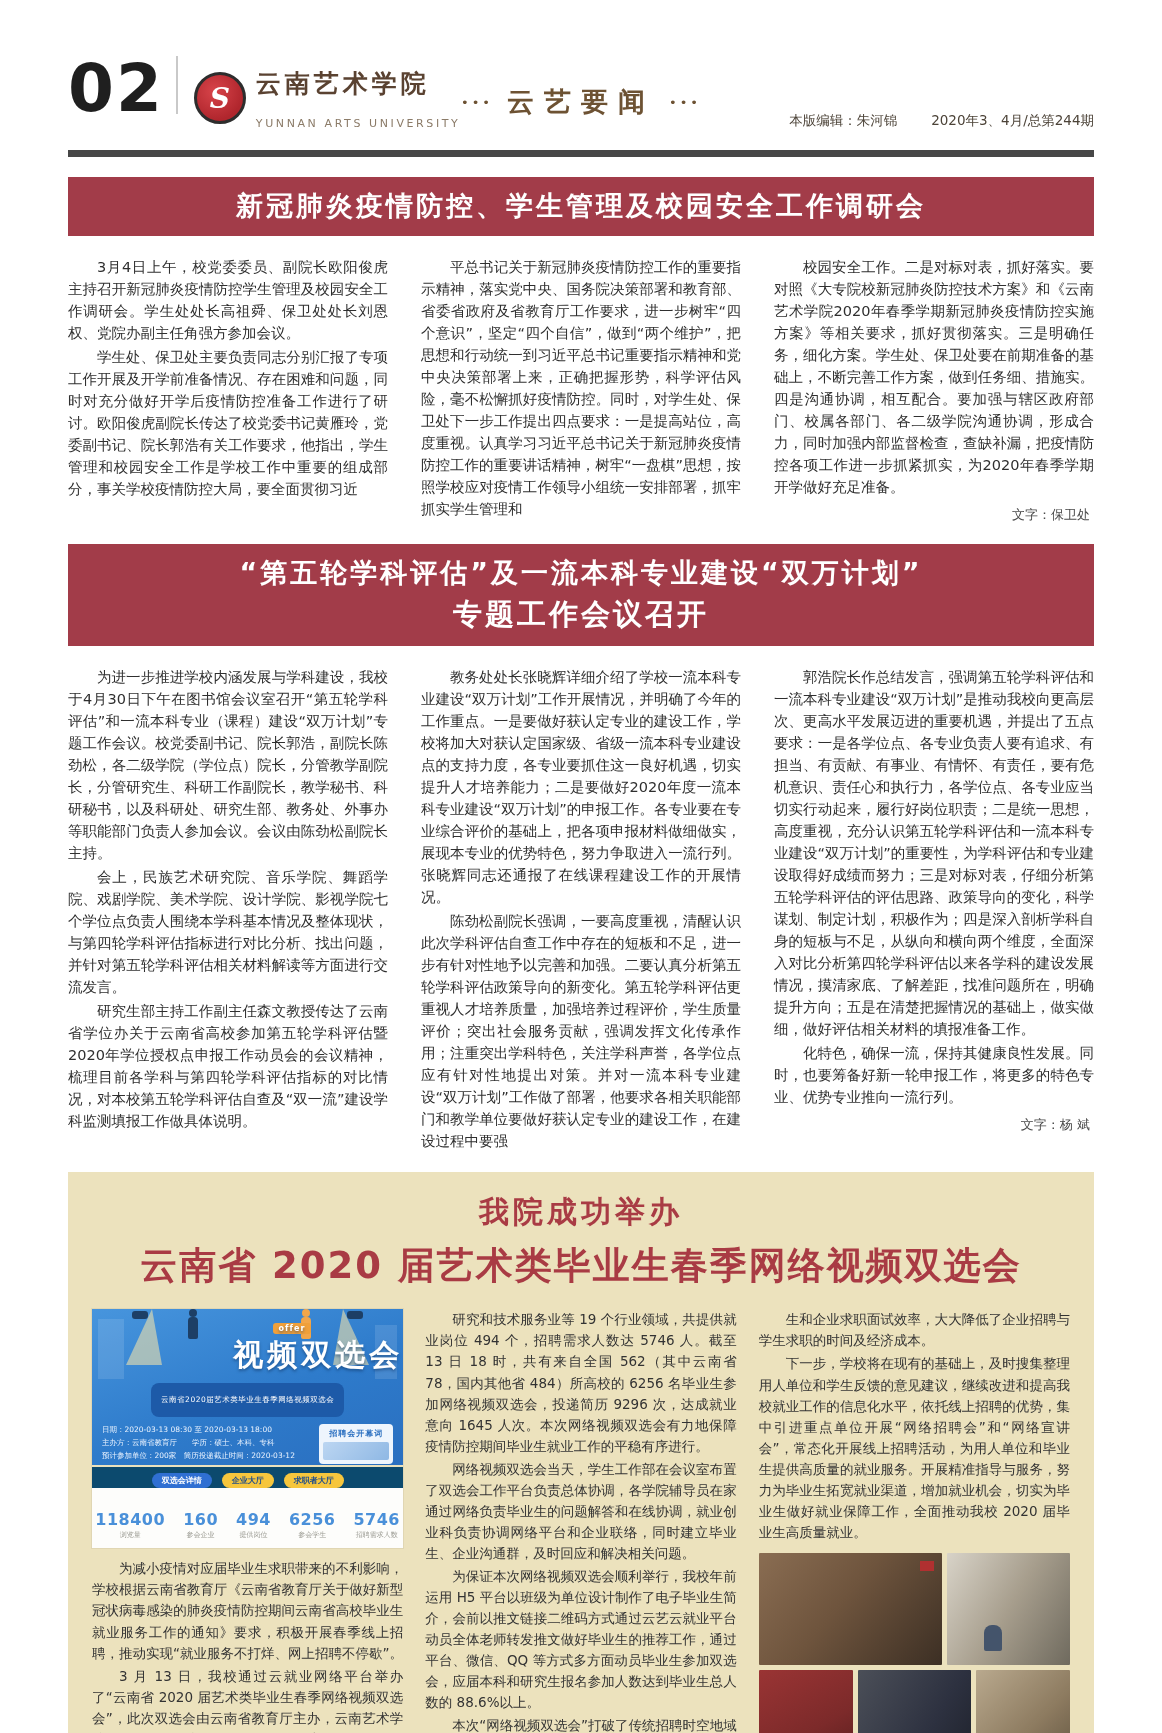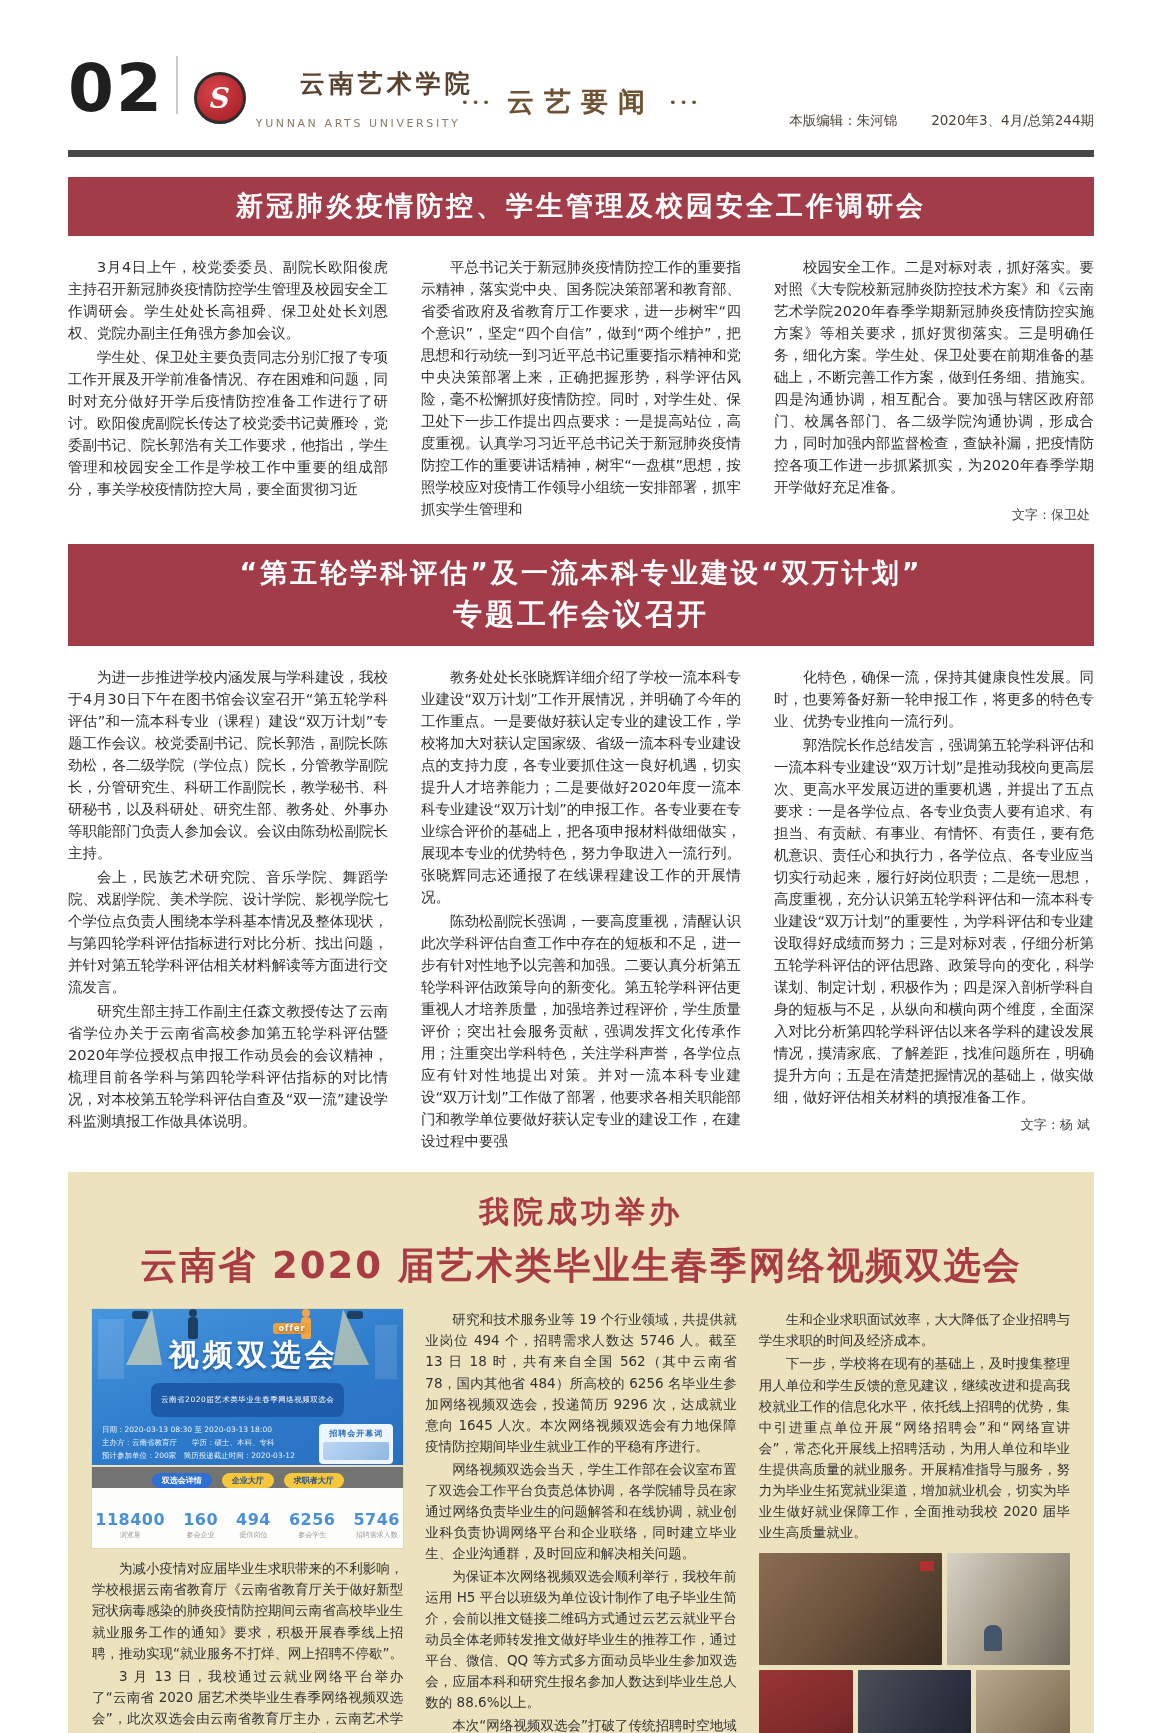--- a/index.html
+++ b/index.html
@@ -11,21 +11,21 @@
     margin: 0 auto;
   }
   .page { padding: 56px 68px 30px 68px; }
 
   
   .masthead { position: relative; display:flex; height: 84px; }
   .page-num { font-size: 66px; font-weight: bold; color:#1f1f1f; line-height:1; letter-spacing:2px; }
   .vrule { width:2px; height:58px; background:#c9c9c9; margin:0 16px 0 12px; }
   .logo { display:flex; align-items:center; gap:10px; }
   .seal { width:52px; height:52px; border-radius:50%; background: radial-gradient(circle at 38% 35%, #d8444a, #b0262d 70%); border:3px solid #2d2d2d; color:#fff; display:flex; align-items:center; justify-content:center; font-size:28px; font-weight:bold; font-family:"DejaVu Serif", serif; font-style: italic; }
-  .logo-text .cn { font-size:25px; font-weight:bold; color:#5a4231; letter-spacing:4px; font-family:"DejaVu Serif", serif;margin-left:44px; }
+  .logo-text .cn { font-size:25px; font-weight:bold; color:#5a4231; letter-spacing:4px; font-family:"DejaVu Serif", serif; }
   .logo-text .en { font-size:11px; letter-spacing:2.6px; color:#8b7b68; margin-top:17px; }
   .section-title { position:absolute; left:50%; top:50%; transform:translate(-50%,-38%); display:flex; align-items:center; gap:14px; white-space:nowrap; }
   .section-title .dots { color:#6d5233; font-size:13px; letter-spacing:3px; }
   .section-title .txt { font-size:27px; font-weight:bold; color:#6d5233; letter-spacing:10px; }
   .edition { position:absolute; right:0; bottom:10px; font-size:13.5px; color:#4c4338; display:flex; gap:34px; white-space:nowrap; }
   .thickbar { height:7px; background:#474747; margin-top:10px; }
 
   
   .red-banner { background:#a23c49; color:#ffffff; text-align:center; margin-top:20px; padding:9px 10px 11px; }
   .red-banner .h1 { font-size:27px; font-weight:bold; letter-spacing:3px; line-height:1.45; }
@@ -46,21 +46,21 @@
 
   
   .promo { background:linear-gradient(160deg,#4795dd 0%, #2e7bcb 55%, #2a6fc0 100%); position:relative; overflow:hidden; height:156px; padding-top:26px; }
   .promo .bldg { position:absolute; background:rgba(255,255,255,.12); }
   .promo .spot { position:absolute; width:0; height:0; border-style:solid; opacity:.55; }
   .spot.l { top:0; left:34px; border-width:0 10px 56px 26px; border-color:transparent transparent #ffe9a8 transparent; }
   .spot.r { top:0; right:34px; border-width:0 26px 56px 10px; border-color:transparent transparent #ffe9a8 transparent; }
   .promo .lamp { position:absolute; top:2px; width:16px; height:8px; background:#1d3f66; border-radius:3px; }
   .promo .person { position:absolute; top:8px; width:10px; height:22px; border-radius:4px 4px 2px 2px; }
   .promo .person::before { content:""; position:absolute; top:-8px; left:1px; width:8px; height:8px; border-radius:50%; background:inherit; }
-  .promo-title { position:relative; text-align:center; color:#fff; font-size:30px; font-weight:bold; letter-spacing:4px; text-shadow:0 2px 3px rgba(20,60,110,.6);padding-left:12px; }
+  .promo-title { position:relative; text-align:right; color:#fff; font-size:30px; font-weight:bold; letter-spacing:4px; text-shadow:0 2px 3px rgba(20,60,110,.6);padding-left:12px; }
   .offer-tag { position:absolute; top:-12px; left:58%; background:#f0a03a; color:#fff; font-size:8px; padding:1px 6px; border-radius:3px; font-weight:bold; letter-spacing:1px; }
   .promo-sub { margin:7px auto 0; width:fit-content; background:#1d5aa8; color:#fff; font-size:7.5px; padding:12px 10px; border-radius:8px; letter-spacing:.5px; }
   .promo-details { display:flex; gap:8px; margin:7px 10px 0; }
   .promo-details .lines { flex:1; color:#eaf3ff; font-size:7.5px; line-height:1.7; }
   .promo-card { width:74px; background:#eef5fd; border-radius:4px; padding:4px; align-self:flex-start; }
   .promo-card .t { color:#2a6fc0; font-size:8px; font-weight:bold; letter-spacing:1px; text-align:center; }
   .promo-card .ph { margin-top:3px; height:18px; background:linear-gradient(135deg,#bcd6f2,#8fb8e4); border-radius:2px; }
   .promo-btns { display:flex; justify-content:center; gap:10px; margin-top:2px; }
   .pill { font-size:8px; padding:2px 10px; border-radius:9px; font-weight:bold; }
   .pill.blue { background:#2f6fd2; color:#fff; }
@@ -137,22 +137,22 @@
     <div class="col">
       <p>为进一步推进学校内涵发展与学科建设，我校于4月30日下午在图书馆会议室召开“第五轮学科评估”和一流本科专业（课程）建设“双万计划”专题工作会议。校党委副书记、院长郭浩，副院长陈劲松，各二级学院（学位点）院长，分管教学副院长，分管研究生、科研工作副院长，教学秘书、科研秘书，以及科研处、研究生部、教务处、外事办等职能部门负责人参加会议。会议由陈劲松副院长主持。</p>
       <p>会上，民族艺术研究院、音乐学院、舞蹈学院、戏剧学院、美术学院、设计学院、影视学院七个学位点负责人围绕本学科基本情况及整体现状，与第四轮学科评估指标进行对比分析、找出问题，并针对第五轮学科评估相关材料解读等方面进行交流发言。</p>
       <p>研究生部主持工作副主任森文教授传达了云南省学位办关于云南省高校参加第五轮学科评估暨2020年学位授权点申报工作动员会的会议精神，梳理目前各学科与第四轮学科评估指标的对比情况，对本校第五轮学科评估自查及“双一流”建设学科监测填报工作做具体说明。</p>
     </div>
     <div class="col">
       <p>教务处处长张晓辉详细介绍了学校一流本科专业建设“双万计划”工作开展情况，并明确了今年的工作重点。一是要做好获认定专业的建设工作，学校将加大对获认定国家级、省级一流本科专业建设点的支持力度，各专业要抓住这一良好机遇，切实提升人才培养能力；二是要做好2020年度一流本科专业建设“双万计划”的申报工作。各专业要在专业综合评价的基础上，把各项申报材料做细做实，展现本专业的优势特色，努力争取进入一流行列。张晓辉同志还通报了在线课程建设工作的开展情况。</p>
       <p>陈劲松副院长强调，一要高度重视，清醒认识此次学科评估自查工作中存在的短板和不足，进一步有针对性地予以完善和加强。二要认真分析第五轮学科评估政策导向的新变化。第五轮学科评估更重视人才培养质量，加强培养过程评价，学生质量评价；突出社会服务贡献，强调发挥文化传承作用；注重突出学科特色，关注学科声誉，各学位点应有针对性地提出对策。并对一流本科专业建设“双万计划”工作做了部署，他要求各相关职能部门和教学单位要做好获认定专业的建设工作，在建设过程中要强</p>
     </div>
     <div class="col">
+      <p>郭浩院长作总结发言，强调第五轮学科评估和一流本科专业建设“双万计划”是推动我校向更高层次、更高水平发展迈进的重要机遇，并提出了五点要求：一是各学位点、各专业负责人要有追求、有担当、有贡献、有事业、有情怀、有责任，要有危机意识、责任心和执行力，各学位点、各专业应当切实行动起来，履行好岗位职责；二是统一思想，高度重视，充分认识第五轮学科评估和一流本科专业建设“双万计划”的重要性，为学科评估和专业建设取得好成绩而努力；三是对标对表，仔细分析第五轮学科评估的评估思路、政策导向的变化，科学谋划、制定计划，积极作为；四是深入剖析学科自身的短板与不足，从纵向和横向两个维度，全面深入对比分析第四轮学科评估以来各学科的建设发展情况，摸清家底、了解差距，找准问题所在，明确提升方向；五是在清楚把握情况的基础上，做实做细，做好评估相关材料的填报准备工作。</p>
       <p>化特色，确保一流，保持其健康良性发展。同时，也要筹备好新一轮申报工作，将更多的特色专业、优势专业推向一流行列。</p>
-      <p>郭浩院长作总结发言，强调第五轮学科评估和一流本科专业建设“双万计划”是推动我校向更高层次、更高水平发展迈进的重要机遇，并提出了五点要求：一是各学位点、各专业负责人要有追求、有担当、有贡献、有事业、有情怀、有责任，要有危机意识、责任心和执行力，各学位点、各专业应当切实行动起来，履行好岗位职责；二是统一思想，高度重视，充分认识第五轮学科评估和一流本科专业建设“双万计划”的重要性，为学科评估和专业建设取得好成绩而努力；三是对标对表，仔细分析第五轮学科评估的评估思路、政策导向的变化，科学谋划、制定计划，积极作为；四是深入剖析学科自身的短板与不足，从纵向和横向两个维度，全面深入对比分析第四轮学科评估以来各学科的建设发展情况，摸清家底、了解差距，找准问题所在，明确提升方向；五是在清楚把握情况的基础上，做实做细，做好评估相关材料的填报准备工作。</p>
       <div class="byline">文字：杨 斌</div>
     </div>
   </div>
 
   <div class="cream">
     <div class="head1">我院成功举办</div>
     <div class="head2">云南省 2020 届艺术类毕业生春季网络视频双选会</div>
 
     <div class="cols">
 
@@ -179,21 +179,21 @@
                 <div>主办方：云南省教育厅　　学历：硕士、本科、专科</div>
                 <div>预计参加单位：200家　简历投递截止时间：2020-03-12 23:45</div>
                 <div>预计参加学生：3000名</div>
               </div>
               <div class="promo-card">
                 <div class="t">招聘会开幕词</div>
                 <div class="ph"></div>
               </div>
             </div>
           </div>
-          <div class="promo-btns" style="background:#737373;padding-top:6px;">
+          <div class="promo-btns" style="background:#0c4a6e;padding-top:6px;">
             <span class="pill blue">双选会详情</span>
             <span class="pill yellow">企业大厅</span>
             <span class="pill yellow">求职者大厅</span>
           </div>
           <div class="stats">
             <div class="stat">
               <div class="v">118400</div>
               <div class="l">浏览量</div>
             </div>
             <div class="stat">

